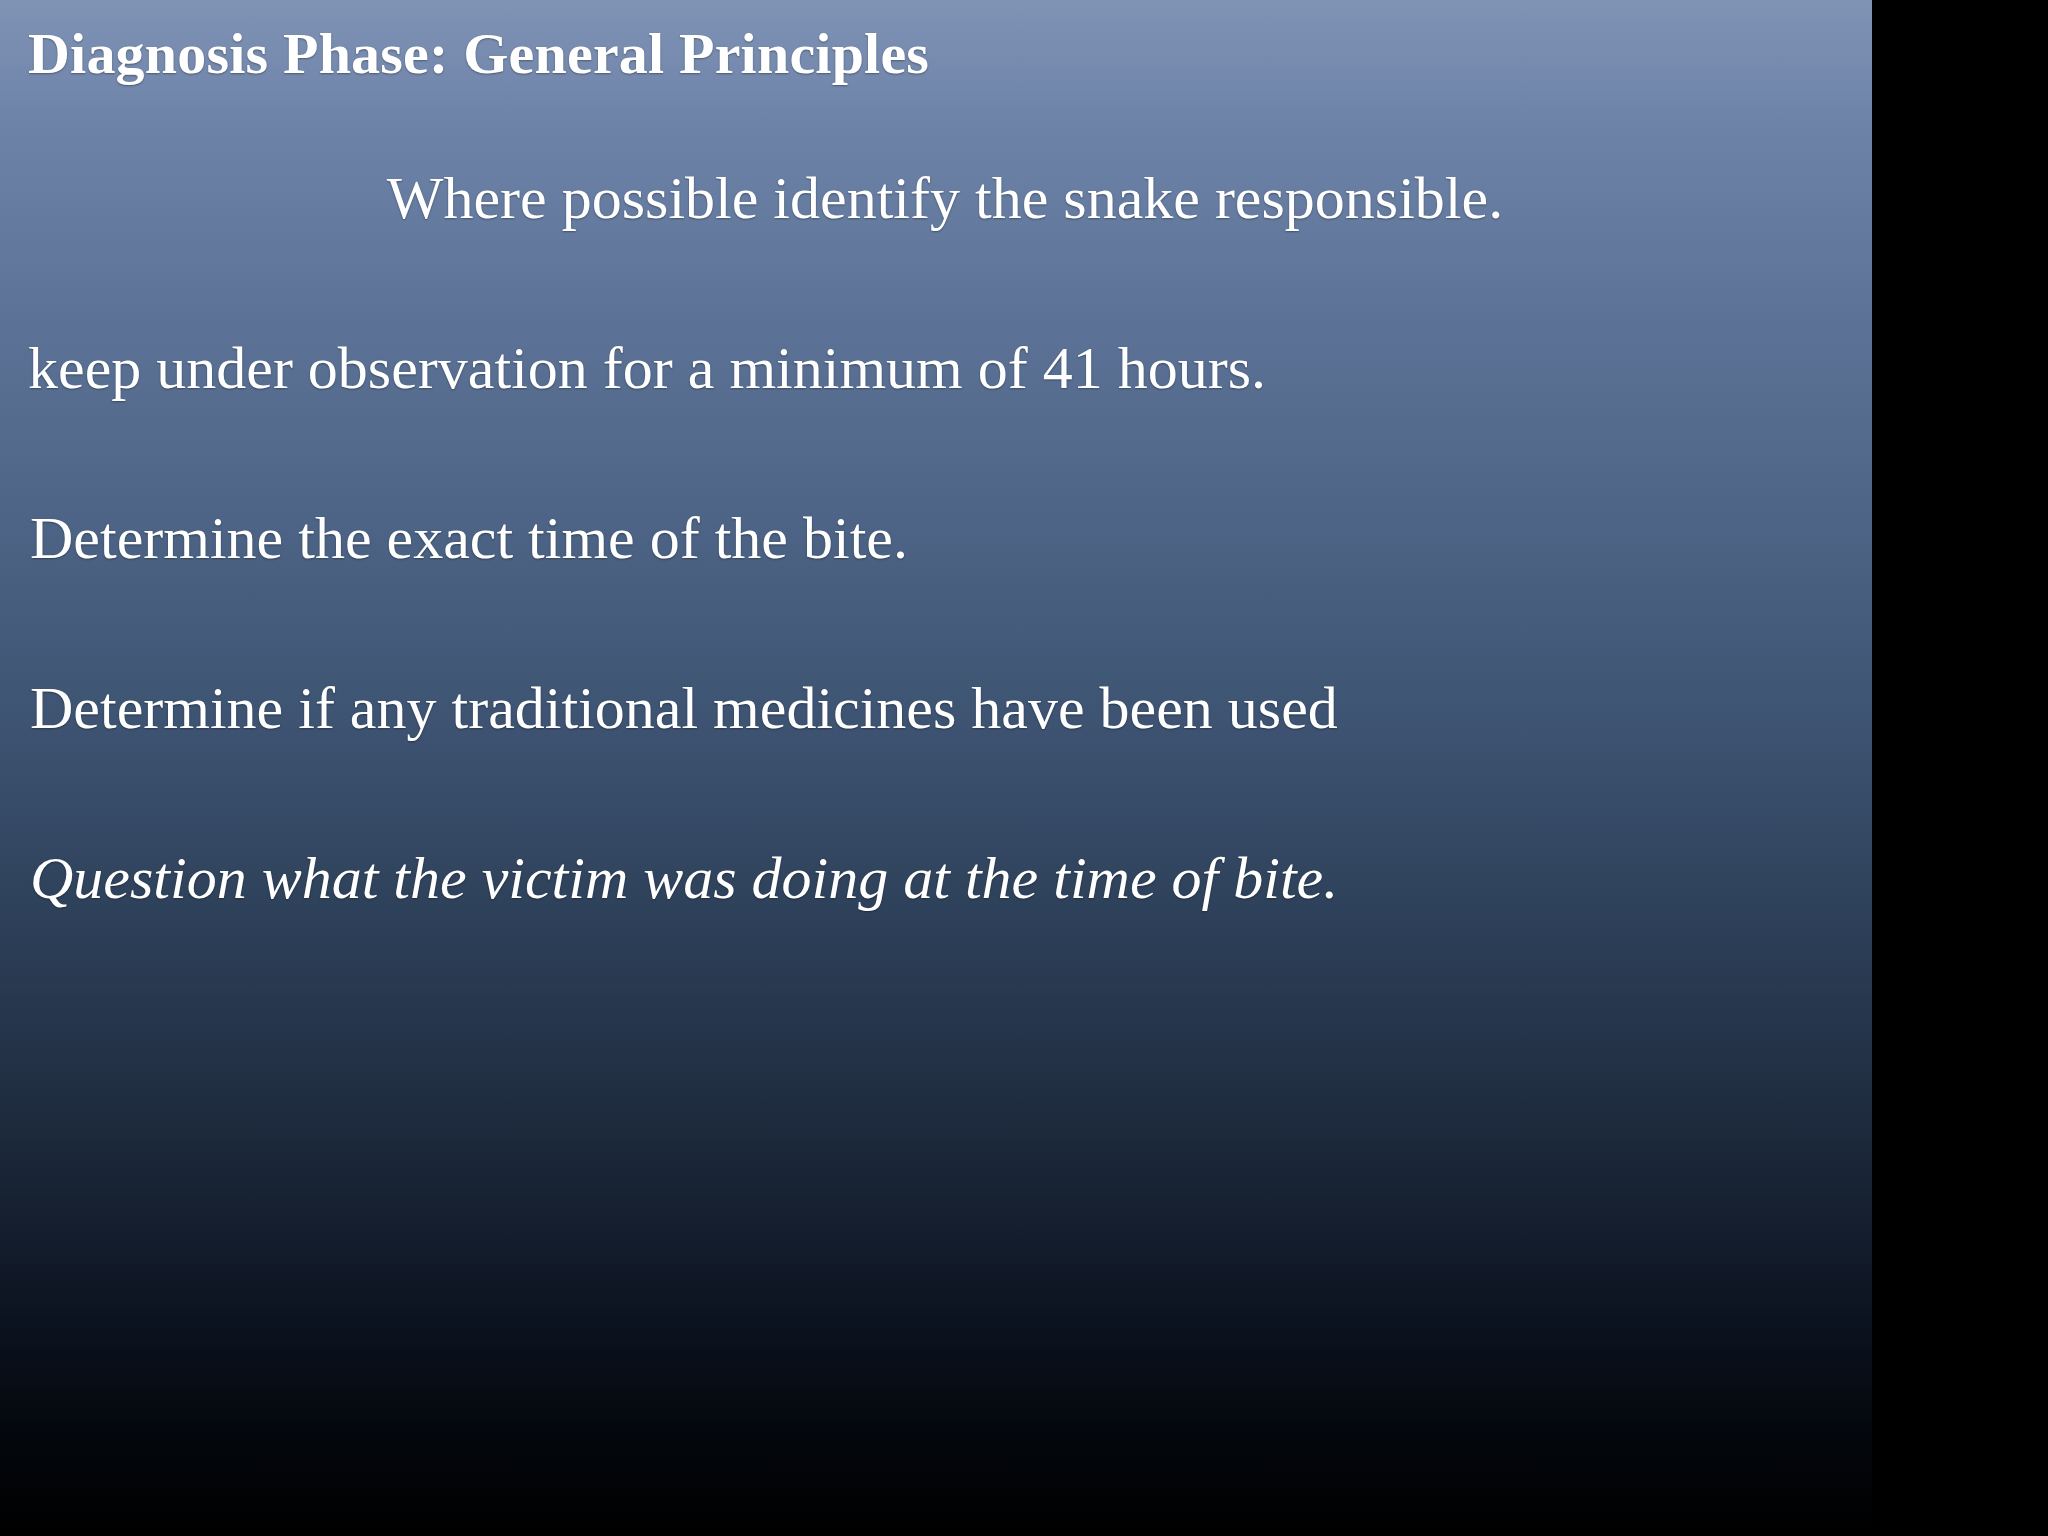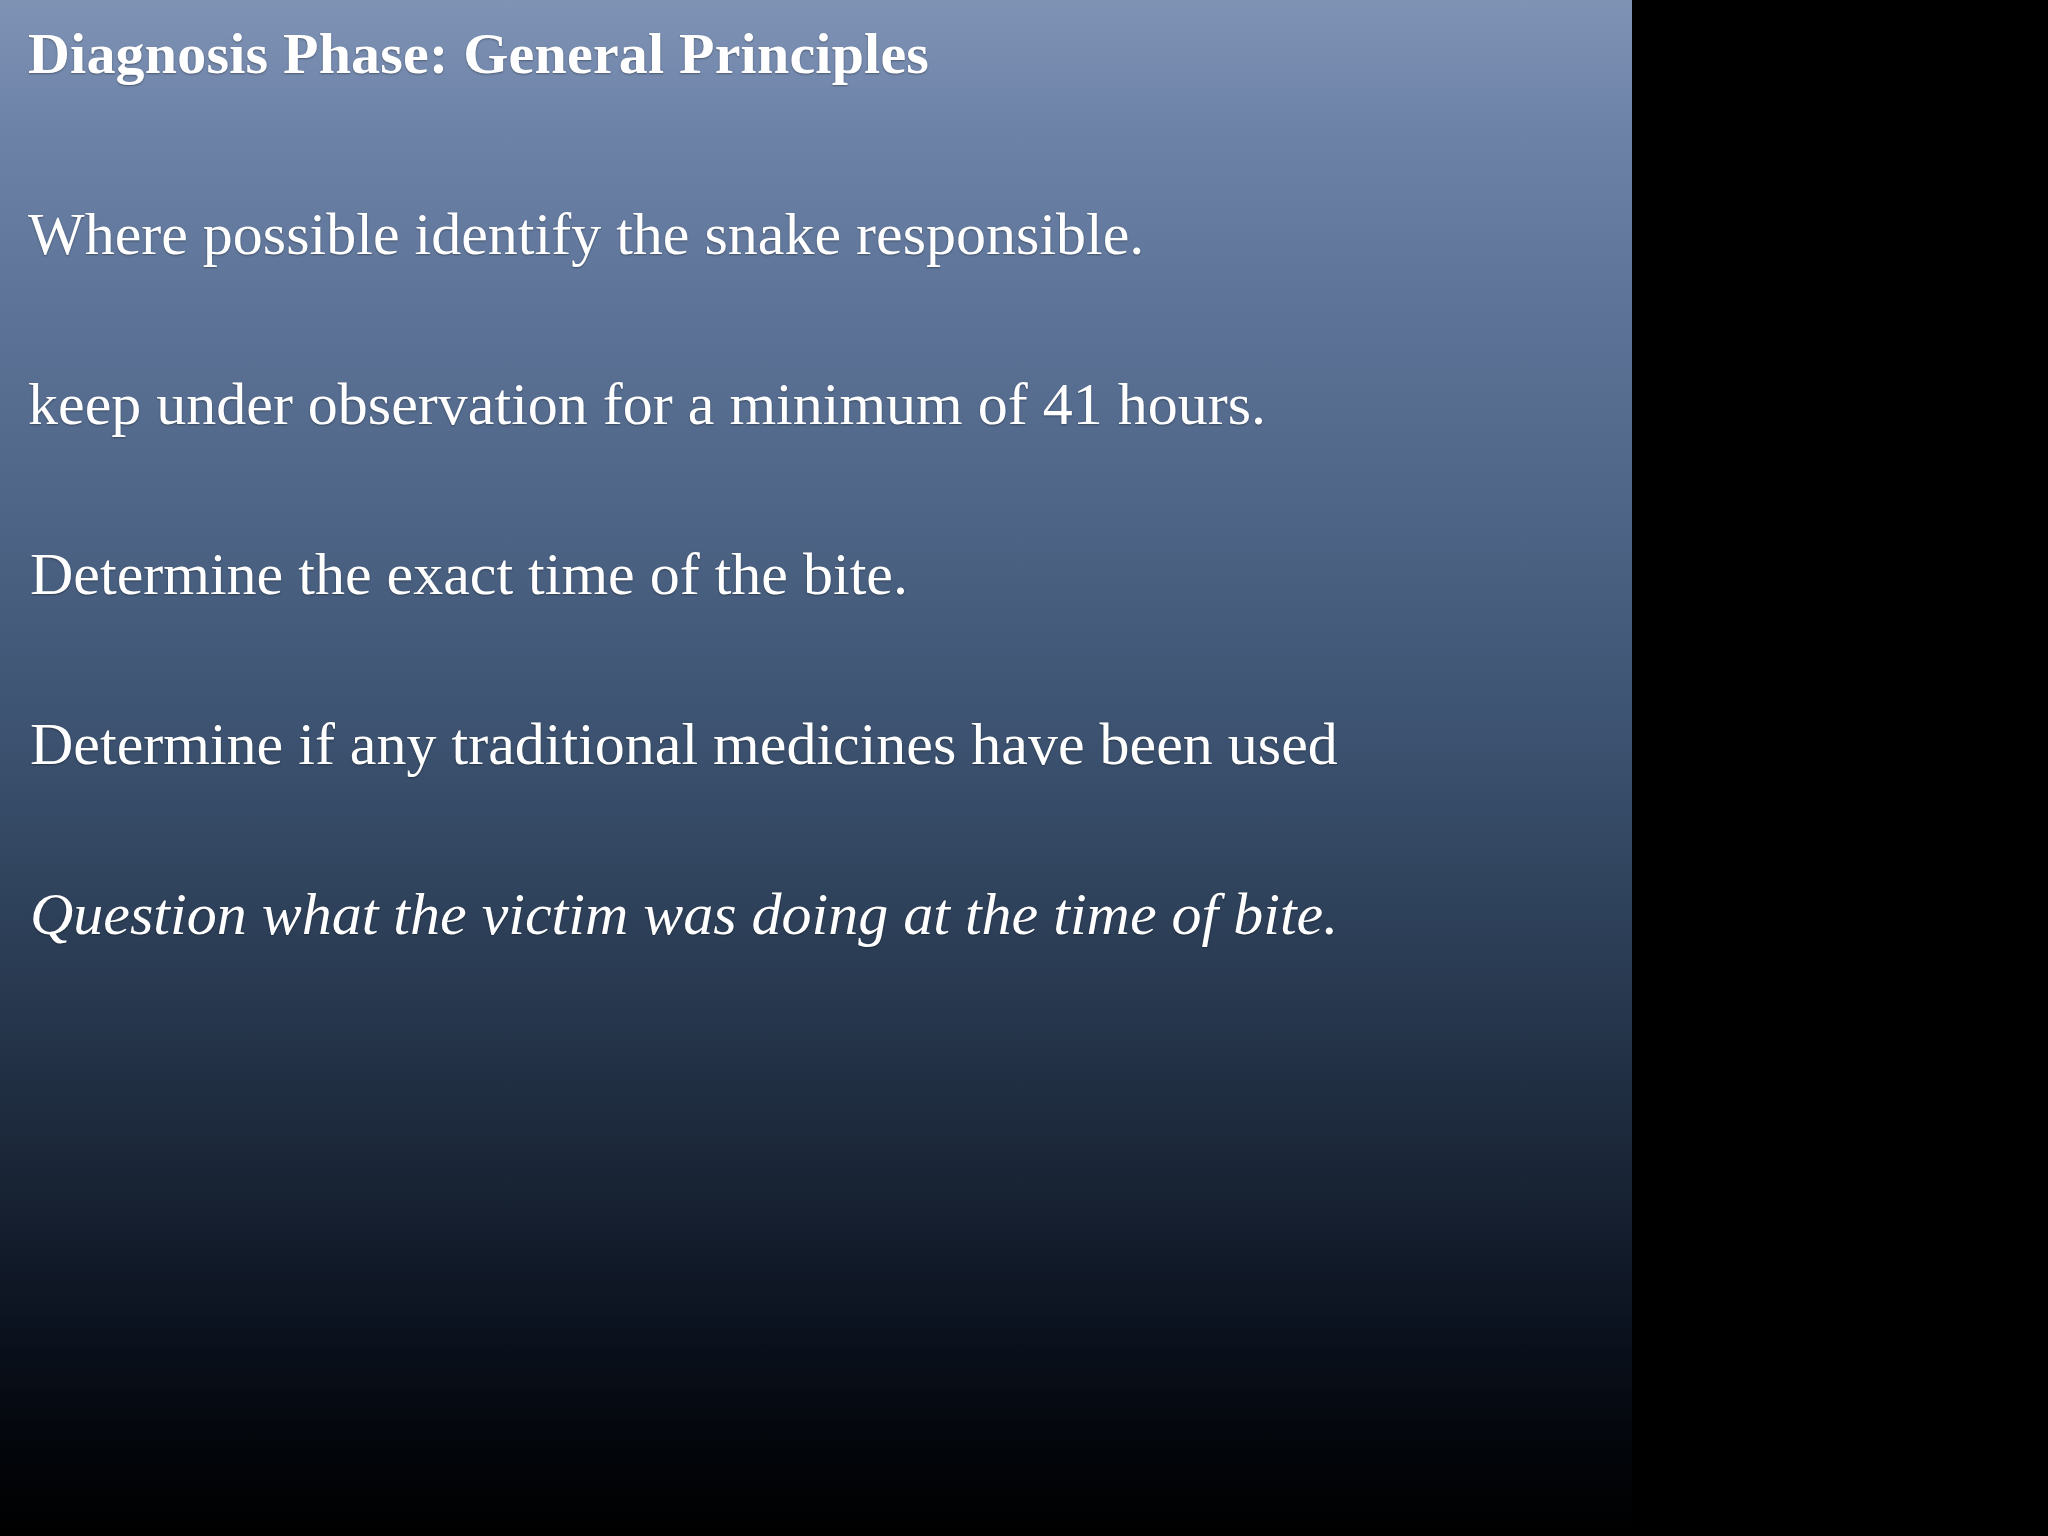--- a/index.html
+++ b/index.html
@@ -7,21 +7,21 @@
     padding: 0;
     background: #000;
   }
   body {
     width: 2048px;
     height: 1536px;
     overflow: hidden;
   }
   .slide {
     position: relative;
-    width: 1632px;
+    width: 1872px;
     height: 1536px;
     box-sizing: border-box;
     background: linear-gradient(180deg,
         #7f93b5 0%,
         #6d83a8 8%,
         #5d7498 20%,
         #4d6486 34%,
         #3c5270 48%,
         #2b3d55 62%,
         #1b2739 75%,
@@ -52,21 +52,21 @@
     margin: 0;
     padding: 0;
   }
   .bullet {
     font-size: 60px;
     line-height: 1.05;
     font-weight: normal;
     white-space: nowrap;
     text-shadow: 0 1px 2px rgba(0,0,0,0.35);
   }
-  .b1 { margin-top: 116px; }
+  .b1 { margin-top: 80px; text-align: center; }
   .b2 { margin-top: 107px; }
   .b3 { margin-top: 107px; margin-left: 2px; }
   .b4 { margin-top: 107px; margin-left: 2px; }
   .b5 { margin-top: 107px; margin-left: 2px; font-style: italic; }
 </style>
 </head>
 <body>
 
 <div class="slide">
   <div class="content">

